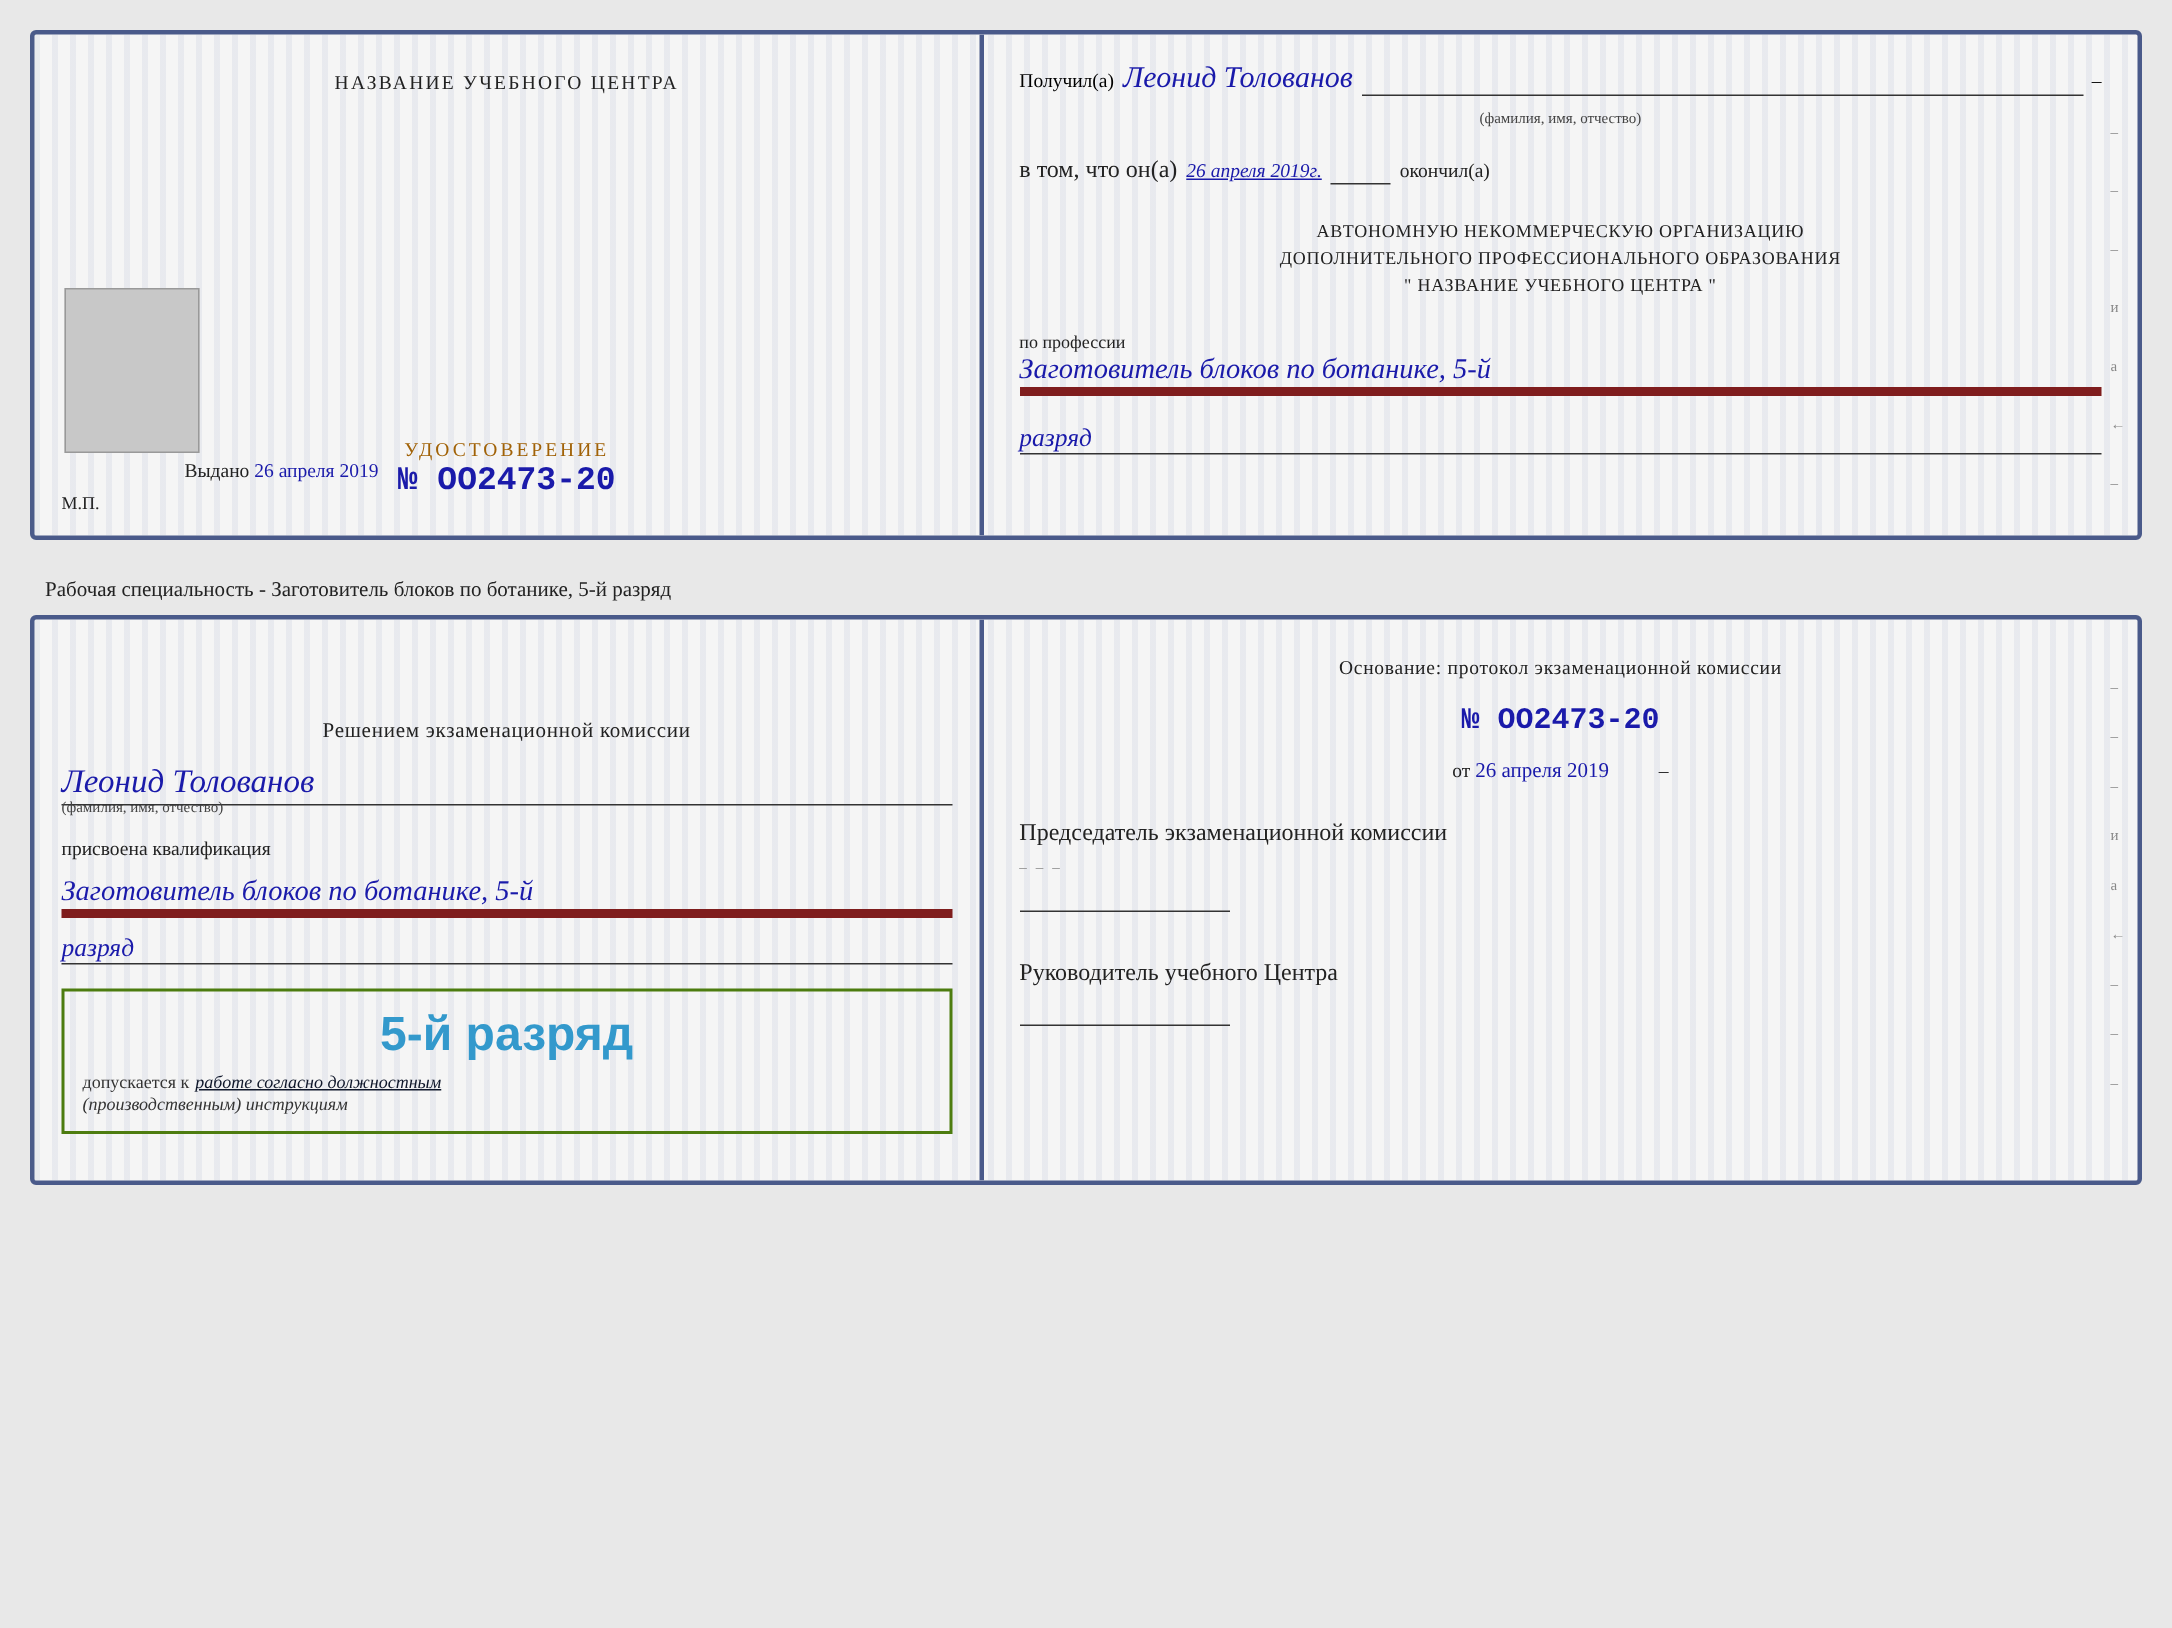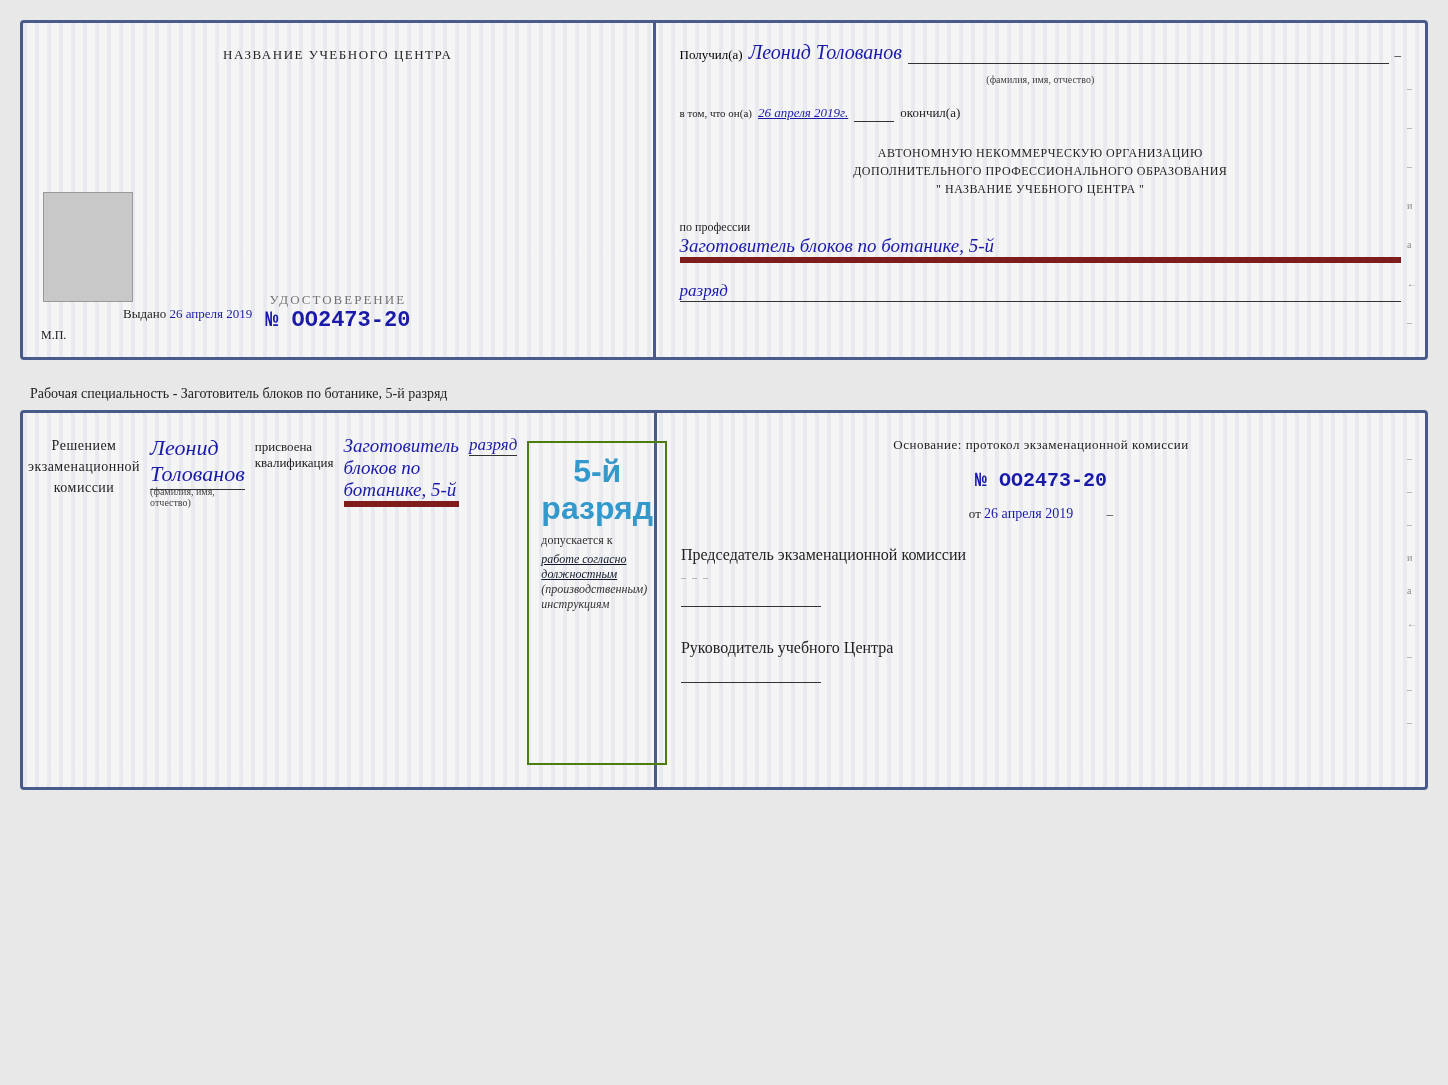--- a/index.html
+++ b/index.html
@@ -70,21 +70,21 @@
       letter-spacing: 1.5px;
       text-align: left;
       color: #222;
       font-weight: normal;
     }
 
     .cert-title {
       font-size: 13px;
       letter-spacing: 2px;
       text-align: center;
-      color: #737373;
+      color: #a16207;
       margin-top: 30px;
     }
 
     .cert-number {
       font-size: 22px;
       color: #1a1aaa;
       font-family: 'Courier New', monospace;
       font-weight: bold;
       text-align: center;
     }
@@ -200,25 +200,26 @@
       padding: 8px 0 8px 10px;
     }
 
     
     .bottom-doc {
       height: 380px;
     }
 
     .bottom-left {
       width: 45%;
-      padding: 22px 5px;
-      display: flex;
-      flex-direction: row;
+      padding: 22px 18px;
+      display: flex;
+      flex-direction: column;
       gap: 10px;
       position: relative;
+      margin-top: 42px;
     }
 
     .bottom-right {
       width: 55%;
       padding: 22px 24px;
       display: flex;
       flex-direction: column;
       gap: 14px;
       position: relative;
     }
@@ -341,21 +342,21 @@
 
     <div style="display:flex; align-items:baseline; gap:6px; flex-wrap:wrap;">
       <span style="font-size:13px;">Получил(а)</span>
       <span class="handwritten-name">Леонид Толованов</span>
       <span style="border-bottom:1px solid #333; flex:1; min-width:20px;">&nbsp;</span>
       <span style="font-size:13px;">–</span>
     </div>
     <div class="subtitle-small">(фамилия, имя, отчество)</div>
 
     <div class="date-line" style="margin-top:6px;">
-      <span style="font-size:11px;">в том, что он(а)</span>
+      <span style="font-size:16px;">в том, что он(а)</span>
       <span class="date-handwritten">26 апреля 2019г.</span>
       <span style="border-bottom:1px solid #333; width:40px;">&nbsp;</span>
       <span style="font-size:13px;">окончил(а)</span>
     </div>
 
     <div style="margin-top:8px;">
       <div class="block-text">АВТОНОМНУЮ НЕКОММЕРЧЕСКУЮ ОРГАНИЗАЦИЮ</div>
       <div class="block-text">ДОПОЛНИТЕЛЬНОГО ПРОФЕССИОНАЛЬНОГО ОБРАЗОВАНИЯ</div>
       <div class="block-text">"  НАЗВАНИЕ УЧЕБНОГО ЦЕНТРА  "</div>
     </div>

